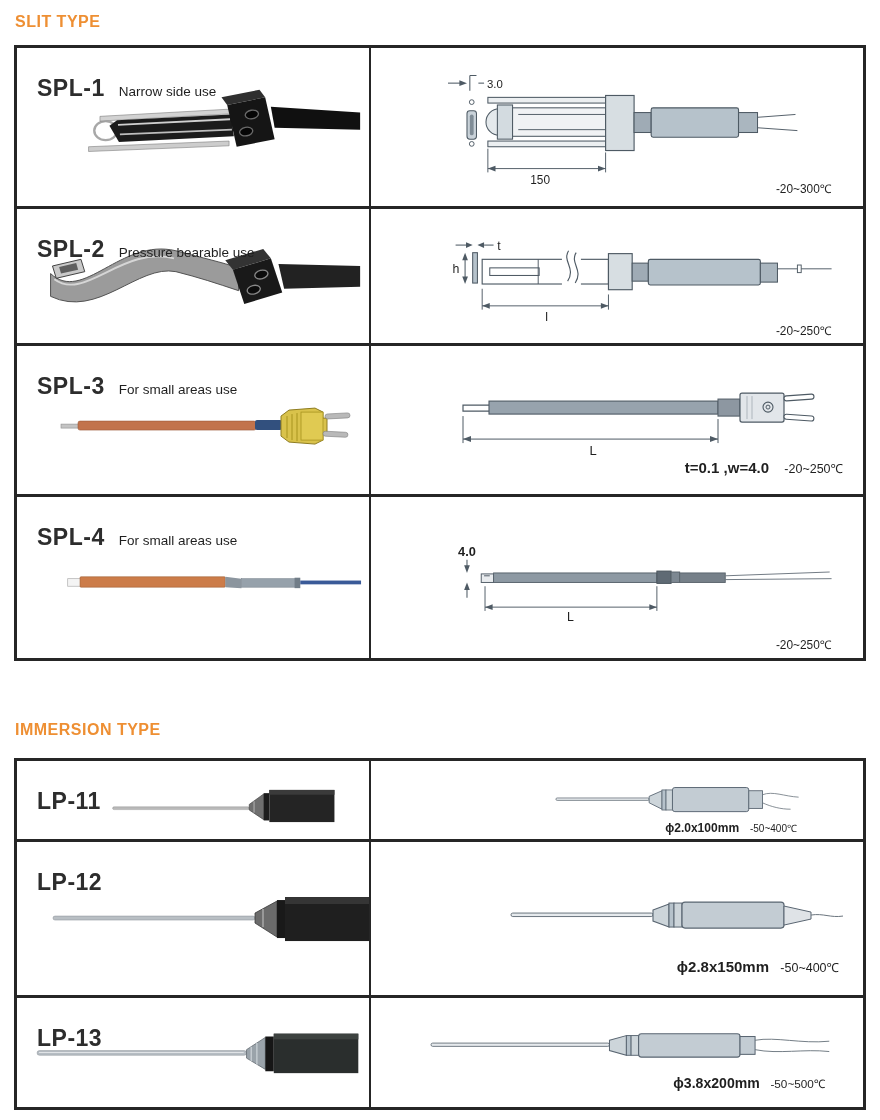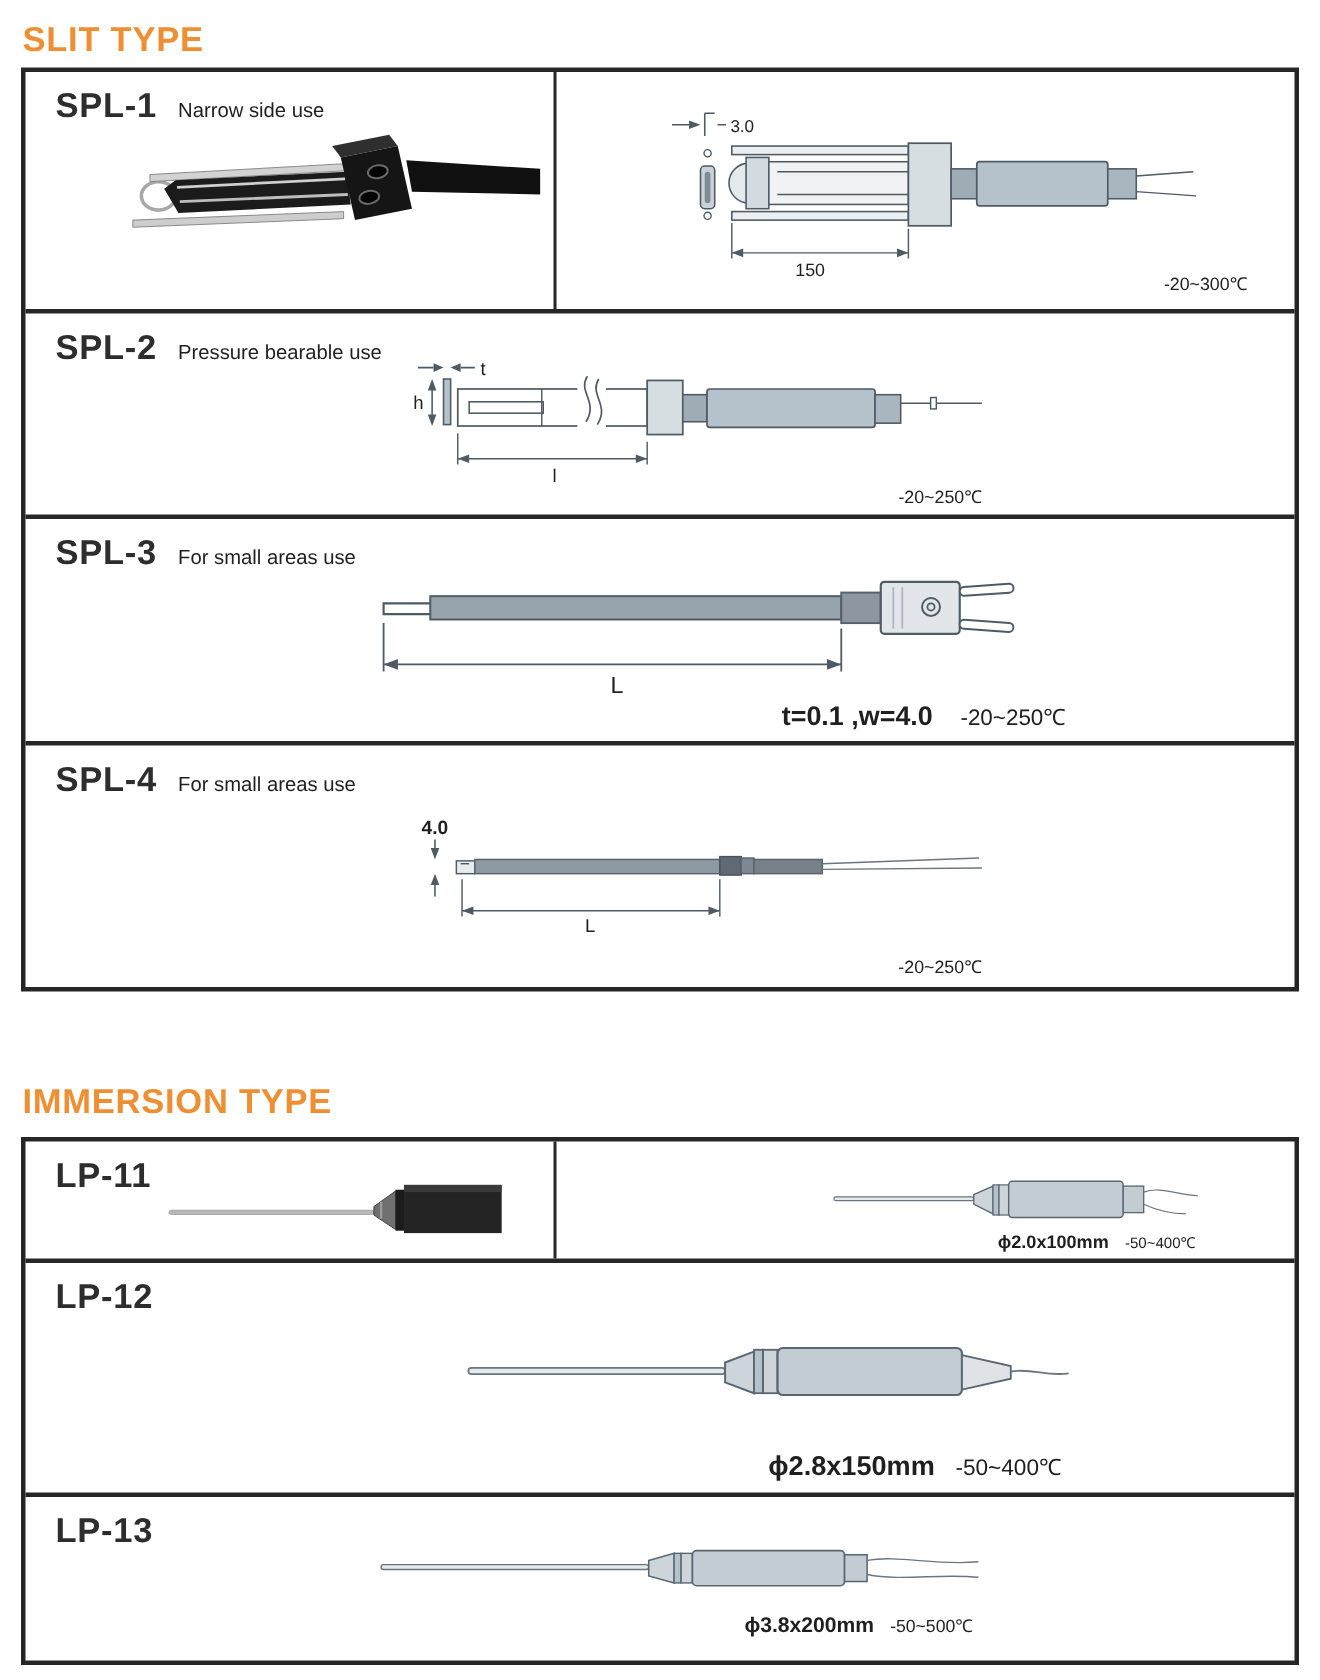--- a/index.html
+++ b/index.html
@@ -1,38 +1,38 @@
 <!DOCTYPE html>
 <html><head>
 <meta charset="utf-8">
 <style>
   * { margin:0; padding:0; box-sizing:border-box; }
   html,body { width:880px; height:1120px; background:#ffffff;
     font-family:"Liberation Sans", sans-serif; color:#222; }
   .page { position:relative; width:880px; height:1120px; overflow:hidden; }
 
-  .section-title { position:absolute; left:15px; font-size:23px; font-weight:bold;
+  .section-title { position:absolute; left:15px; font-size:16px; font-weight:bold;
     color:#EE8F33; letter-spacing:.5px; }
   #title-slit { top:13px; }
   #title-immersion { top:721px;text-align:right; }
 
   .ptable { position:absolute; left:14px; width:852px; border:3px solid #262626;
     display:flex; flex-direction:column; background:#fff; }
   #table-slit { top:45px; height:616px; }
   #table-immersion { top:758px; height:352px; }
 
   .prow { display:flex; width:100%; }
-  .prow + .prow { border-top:3px solid #262626;flex-direction:column; }
+  .prow + .prow { border-top:3px solid #262626; }
   .r1{height:166px}.r2{height:145px}.r3{height:158px}.r4{height:173px}
   .i1{height:83px}.i2{height:166px}.i3{height:119px}
 
   .cell-left { width:354px; border-right:2px solid #262626; position:relative; }
   .cell-right { flex:1; position:relative; }
 
-  .model-line { position:absolute; top:9px; left:20px; display:flex;
+  .model-line { position:absolute; top:27px; left:20px; display:flex;
     align-items:baseline; gap:14px; z-index:2; white-space:nowrap; }
   .model { font-size:23px; font-weight:bold; color:#2d2d2d; letter-spacing:.5px; }
   .use { font-size:13.5px; font-weight:normal; color:#1f1f1f; }
 
   .art { position:absolute; left:0; top:0; width:100%; height:100%; display:block; }
   svg text { fill:#1f1f1f; font-family:"Liberation Sans", sans-serif; }
 </style>
 </head>
 <body>
 

